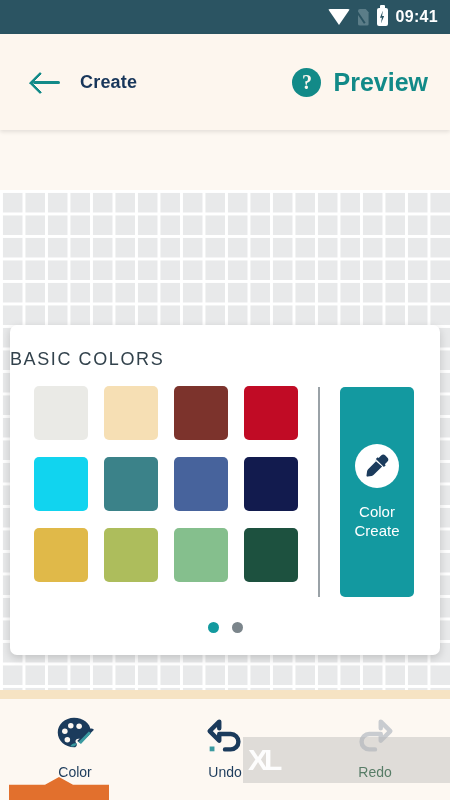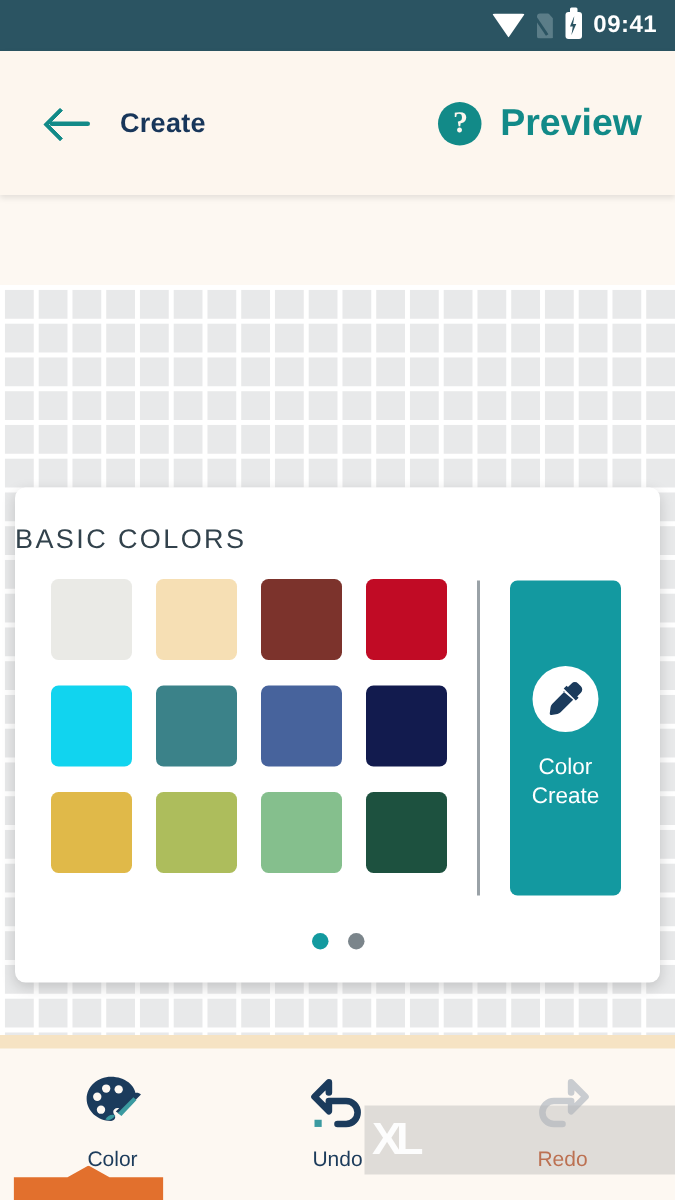--- a/index.html
+++ b/index.html
@@ -146,21 +146,21 @@
   
   .bottombar {
     position:absolute; left:0; top:690px; width:450px; height:110px;
     background:#fdf8f2; border-top:9px solid #f6e3c3; z-index:4;
   }
   .tools { display:flex; height:100%; align-items:flex-start; padding-top:13px;}
   .tool {
     flex:1; display:flex; flex-direction:column; align-items:center; gap:6px;
   }
   .tool-label { font-size:14px; color:#1d3c5c; }
-  .tool.disabled .tool-label { color:#c2410c; }
+  .tool.disabled .tool-label { color:#14532d; }
   .tool-ic { width:46px; height:46px; position:relative; }
 
   .orange-tab {
     position:absolute; left:9px; top:777px; width:100px; height:23px;
     background:#e2702d; z-index:8;
     clip-path:polygon(0 34%, 36% 34%, 50% 0, 64% 34%, 100% 34%, 100% 100%, 0 100%);
   }
 
   
   .watermark {

